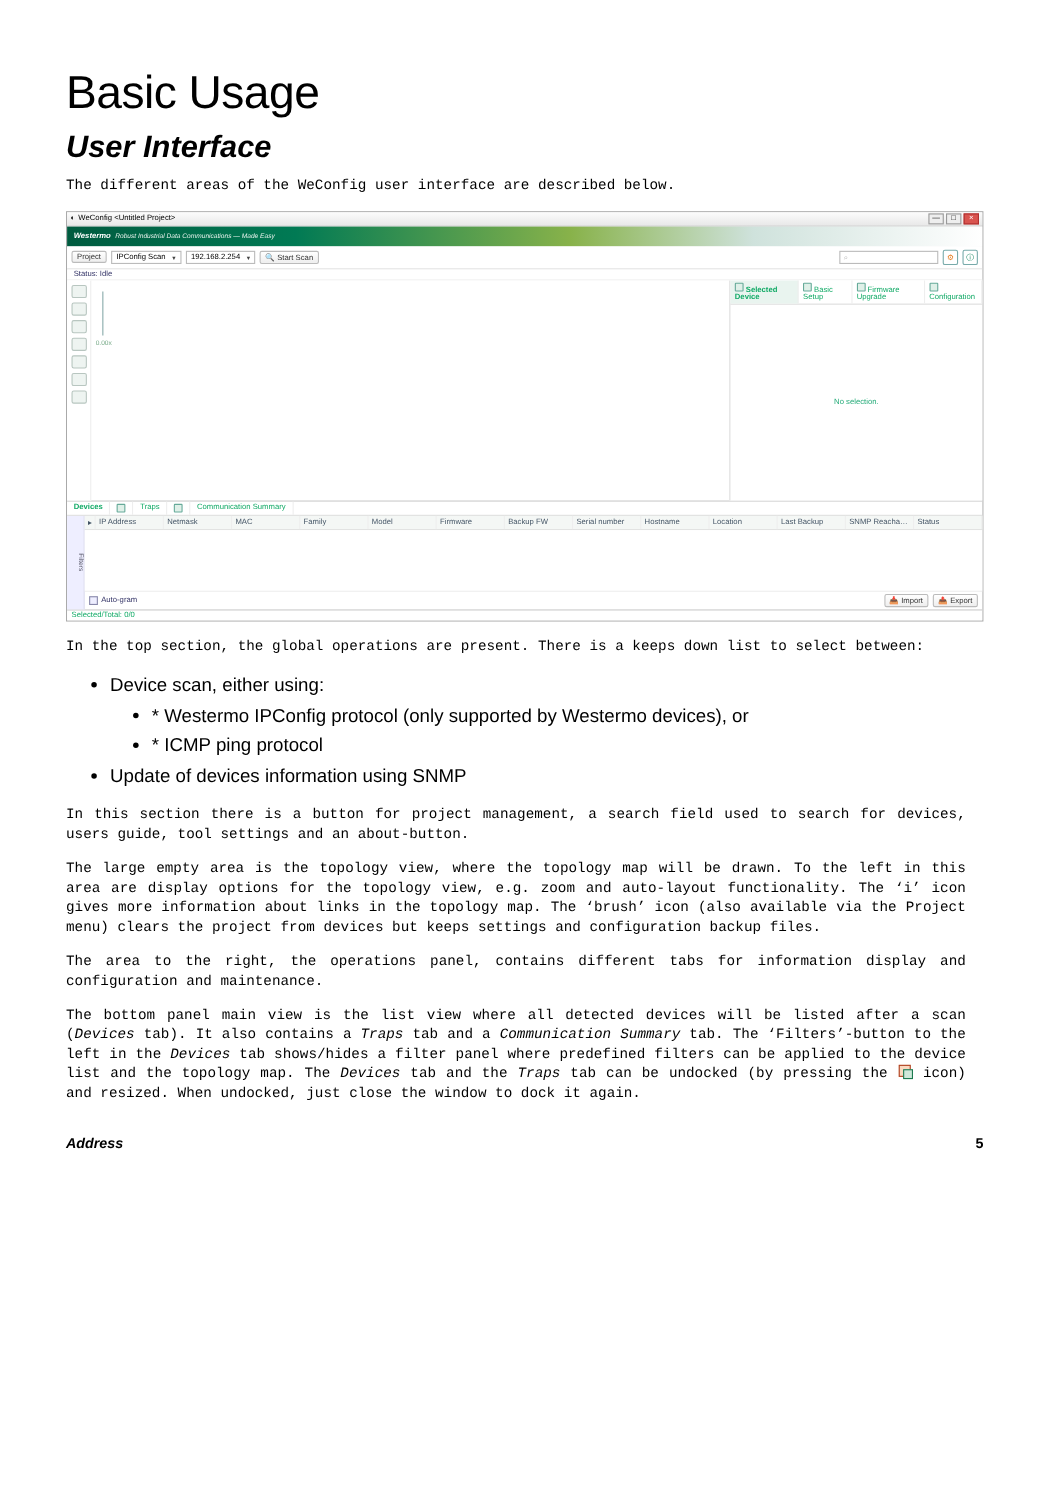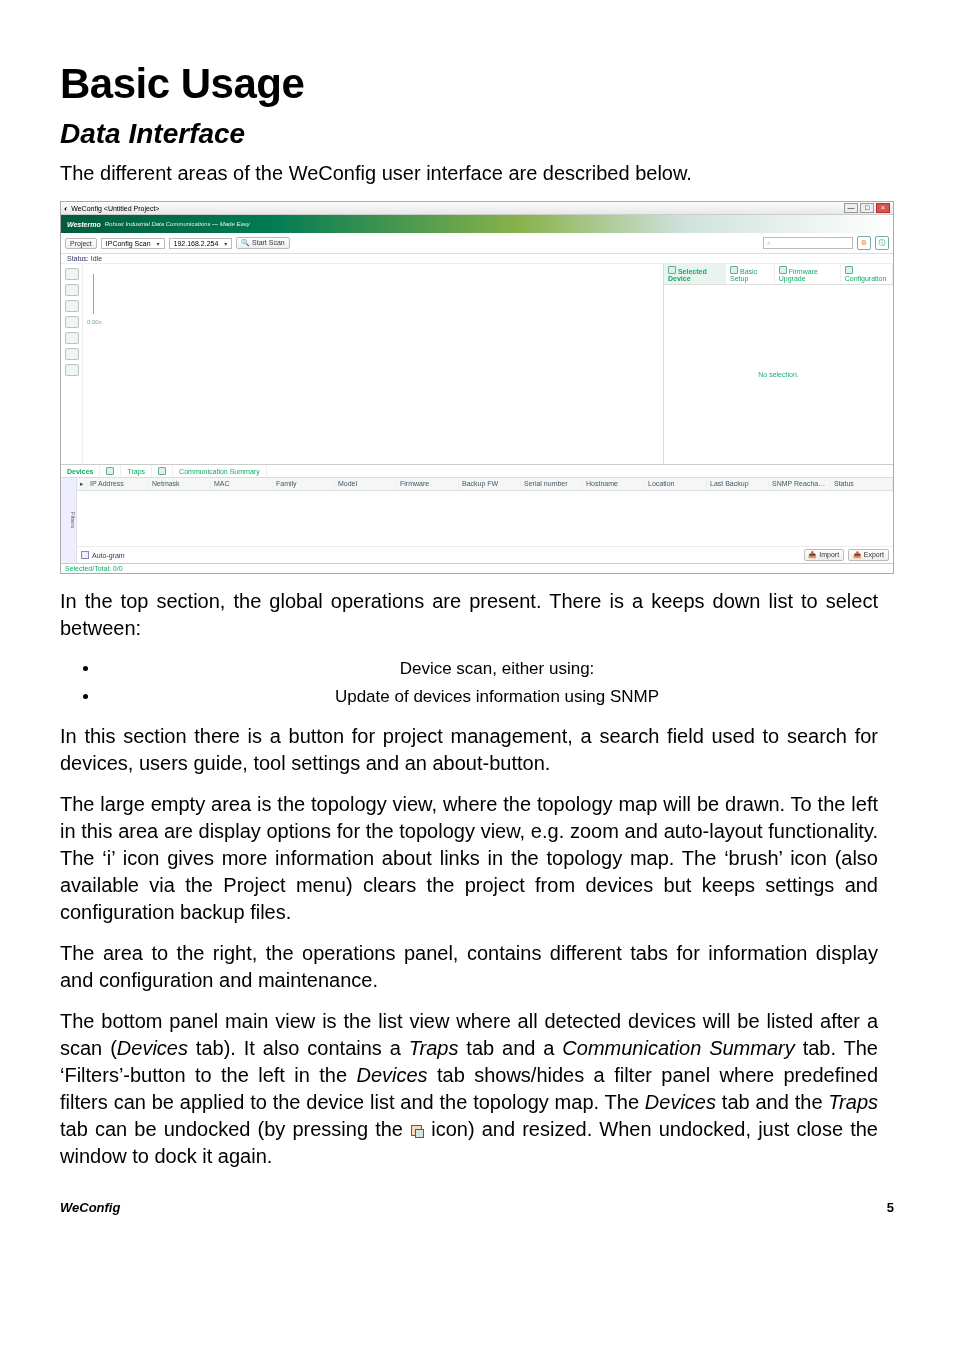--- a/index.html
+++ b/index.html
@@ -6,43 +6,44 @@
   body {
     margin: 0;
     font-family: Arial, Helvetica, sans-serif;
     background: #fff;
     color: #000;
     width: 954px;
     padding: 60px 60px 40px 60px;
   }
   h1 {
     font-size: 42px;
-    font-weight: bold;
+    font-weight: normal;
     margin: 0 0 10px 0;
     letter-spacing: -0.5px;
   }
   h2.ui {
     font-style: italic;
     font-weight: bold;
     font-size: 28px;
     margin: 10px 0 8px 0;
   }
   .body-text {
-    font-size: 20px;
+    font-size: 13px;
     line-height: 1.35;
     margin: 10px 16px 14px 0;
     text-align: justify;
+    font-family: Liberation Mono, monospace;
   }
   ul.main-list {
     margin: 4px 0 14px 30px;
     padding: 0;
     font-size: 17px;
     line-height: 1.5;
   }
-  ul.main-list li { list-style: disc; margin: 2px 0 2px 10px; text-align: center; }
+  ul.main-list li { list-style: disc; margin: 2px 0 2px 10px; }
   ul.sub-list {
     margin: 2px 0 2px 28px;
     padding: 0;
     list-style: none;
   }
   ul.sub-list li::before { content: "* "; }
   .inline-italic { font-style: italic; }
   .footer-row {
     display: flex;
     justify-content: space-between;
@@ -123,21 +124,21 @@
   .undock-ic::after {
     content:""; position:absolute; left:5px; top:5px; width:7px; height:7px;
     border:1px solid #1c7a50; background:#cfe8da;
   }
   .ref-ic { width:8px; height:8px; display:inline-block; border:1px solid #6a9; background:#dff0e8; border-radius:1px;}
 </style>
 </head>
 <body>
 
 <h1>Basic Usage</h1>
-<h2 class="ui">Data Interface</h2>
+<h2 class="ui">User Interface</h2>
 <p class="body-text">The different areas of the WeConfig user interface are described below.</p>
 
 <div class="app-window">
   <div class="titlebar">
     <div class="titlebar-left">
       <span>◐</span>
       <span>WeConfig &lt;Untitled Project&gt;</span>
     </div>
     <div class="win-icons">
       <span>—</span>
@@ -229,28 +230,32 @@
     </div>
   </div>
   <div class="status-bar">Selected/Total: 0/0</div>
 </div>
 
 <p class="body-text">In the top section, the global operations are present. There is a keeps down list to select between:</p>
 
 <ul class="main-list">
   <li>
     <span>Device scan, either using:</span>
+    <ul class="sub-list">
+      <li>Westermo IPConfig protocol (only supported by Westermo devices), or</li>
+      <li>ICMP ping protocol</li>
+    </ul>
   </li>
   <li>Update of devices information using SNMP</li>
 </ul>
 
 <p class="body-text">In this section there is a button for project management, a search field used to search for devices, users guide, tool settings and an about-button.</p>
 <p class="body-text">The large empty area is the topology view, where the topology map will be drawn. To the left in this area are display options for the topology view, e.g. zoom and auto-layout functionality. The ‘i’ icon gives more information about links in the topology map. The ‘brush’ icon (also available via the Project menu) clears the project from devices but keeps settings and configuration backup files.</p>
 <p class="body-text">The area to the right, the operations panel, contains different tabs for information display and configuration and maintenance.</p>
 
 <p class="body-text">
   <span>The bottom panel main view is the list view where all detected devices will be listed after a scan (</span><span class="inline-italic">Devices</span><span> tab). It also contains a </span><span class="inline-italic">Traps</span><span> tab and a </span><span class="inline-italic">Communication Summary</span><span> tab. The ‘Filters’-button to the left in the </span><span class="inline-italic">Devices</span><span> tab shows/hides a filter panel where predefined filters can be applied to the device list and the topology map. The </span><span class="inline-italic">Devices</span><span> tab and the </span><span class="inline-italic">Traps</span><span> tab can be undocked (by pressing the </span><span class="undock-ic"></span><span> icon) and resized. When undocked, just close the window to dock it again.</span>
 </p>
 
 <div class="footer-row">
-  <span class="footer-left">WeConfig</span>
+  <span class="footer-left">Address</span>
   <span class="footer-right">5</span>
 </div>
 
 </body></html>

